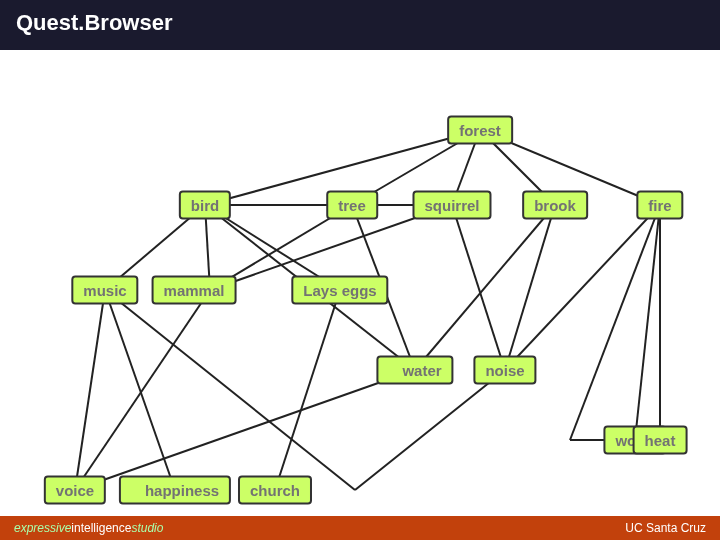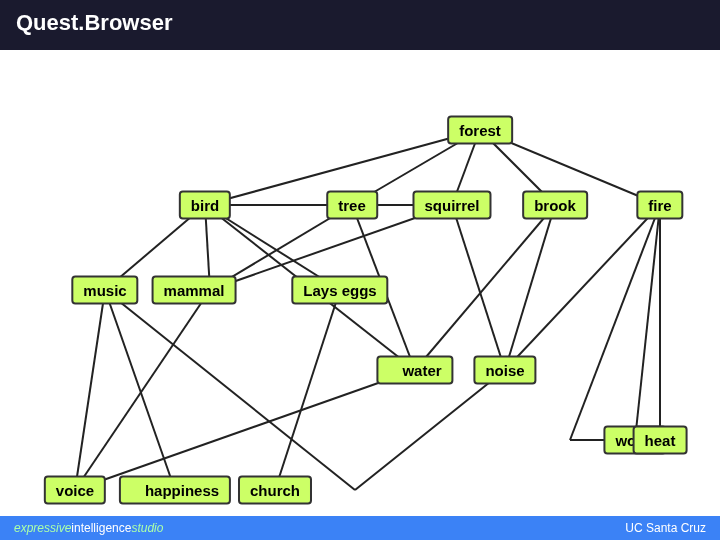--- a/index.html
+++ b/index.html
@@ -35,32 +35,32 @@
       pointer-events: none;
     }
     .node {
       position: absolute;
       background: #ccff66;
       border: 2px solid #333;
       border-radius: 4px;
       padding: 4px 10px;
       font-size: 15px;
       font-weight: bold;
-      color: #000000;
+      color: #737373;
       text-align: center;
       white-space: nowrap;
       transform: translate(-50%, -50%);
       z-index: 10;
     }
     #footer {
       position: absolute;
       bottom: 0;
       left: 0;
       right: 0;
-      background: #3b82f6;
+      background: #c2410c;
       color: #fff;
       font-size: 12px;
       padding: 4px 14px;
       display: flex;
       justify-content: space-between;
       align-items: center;
       height: 24px;
     }
     #footer .left span { color: #aaffaa; font-style: italic; }
   </style>

